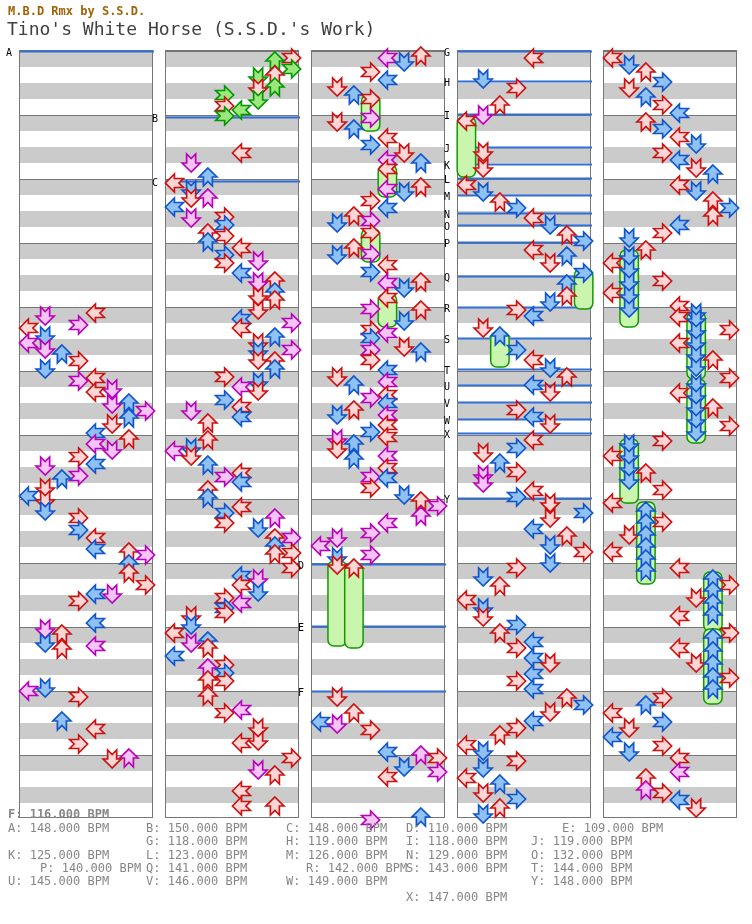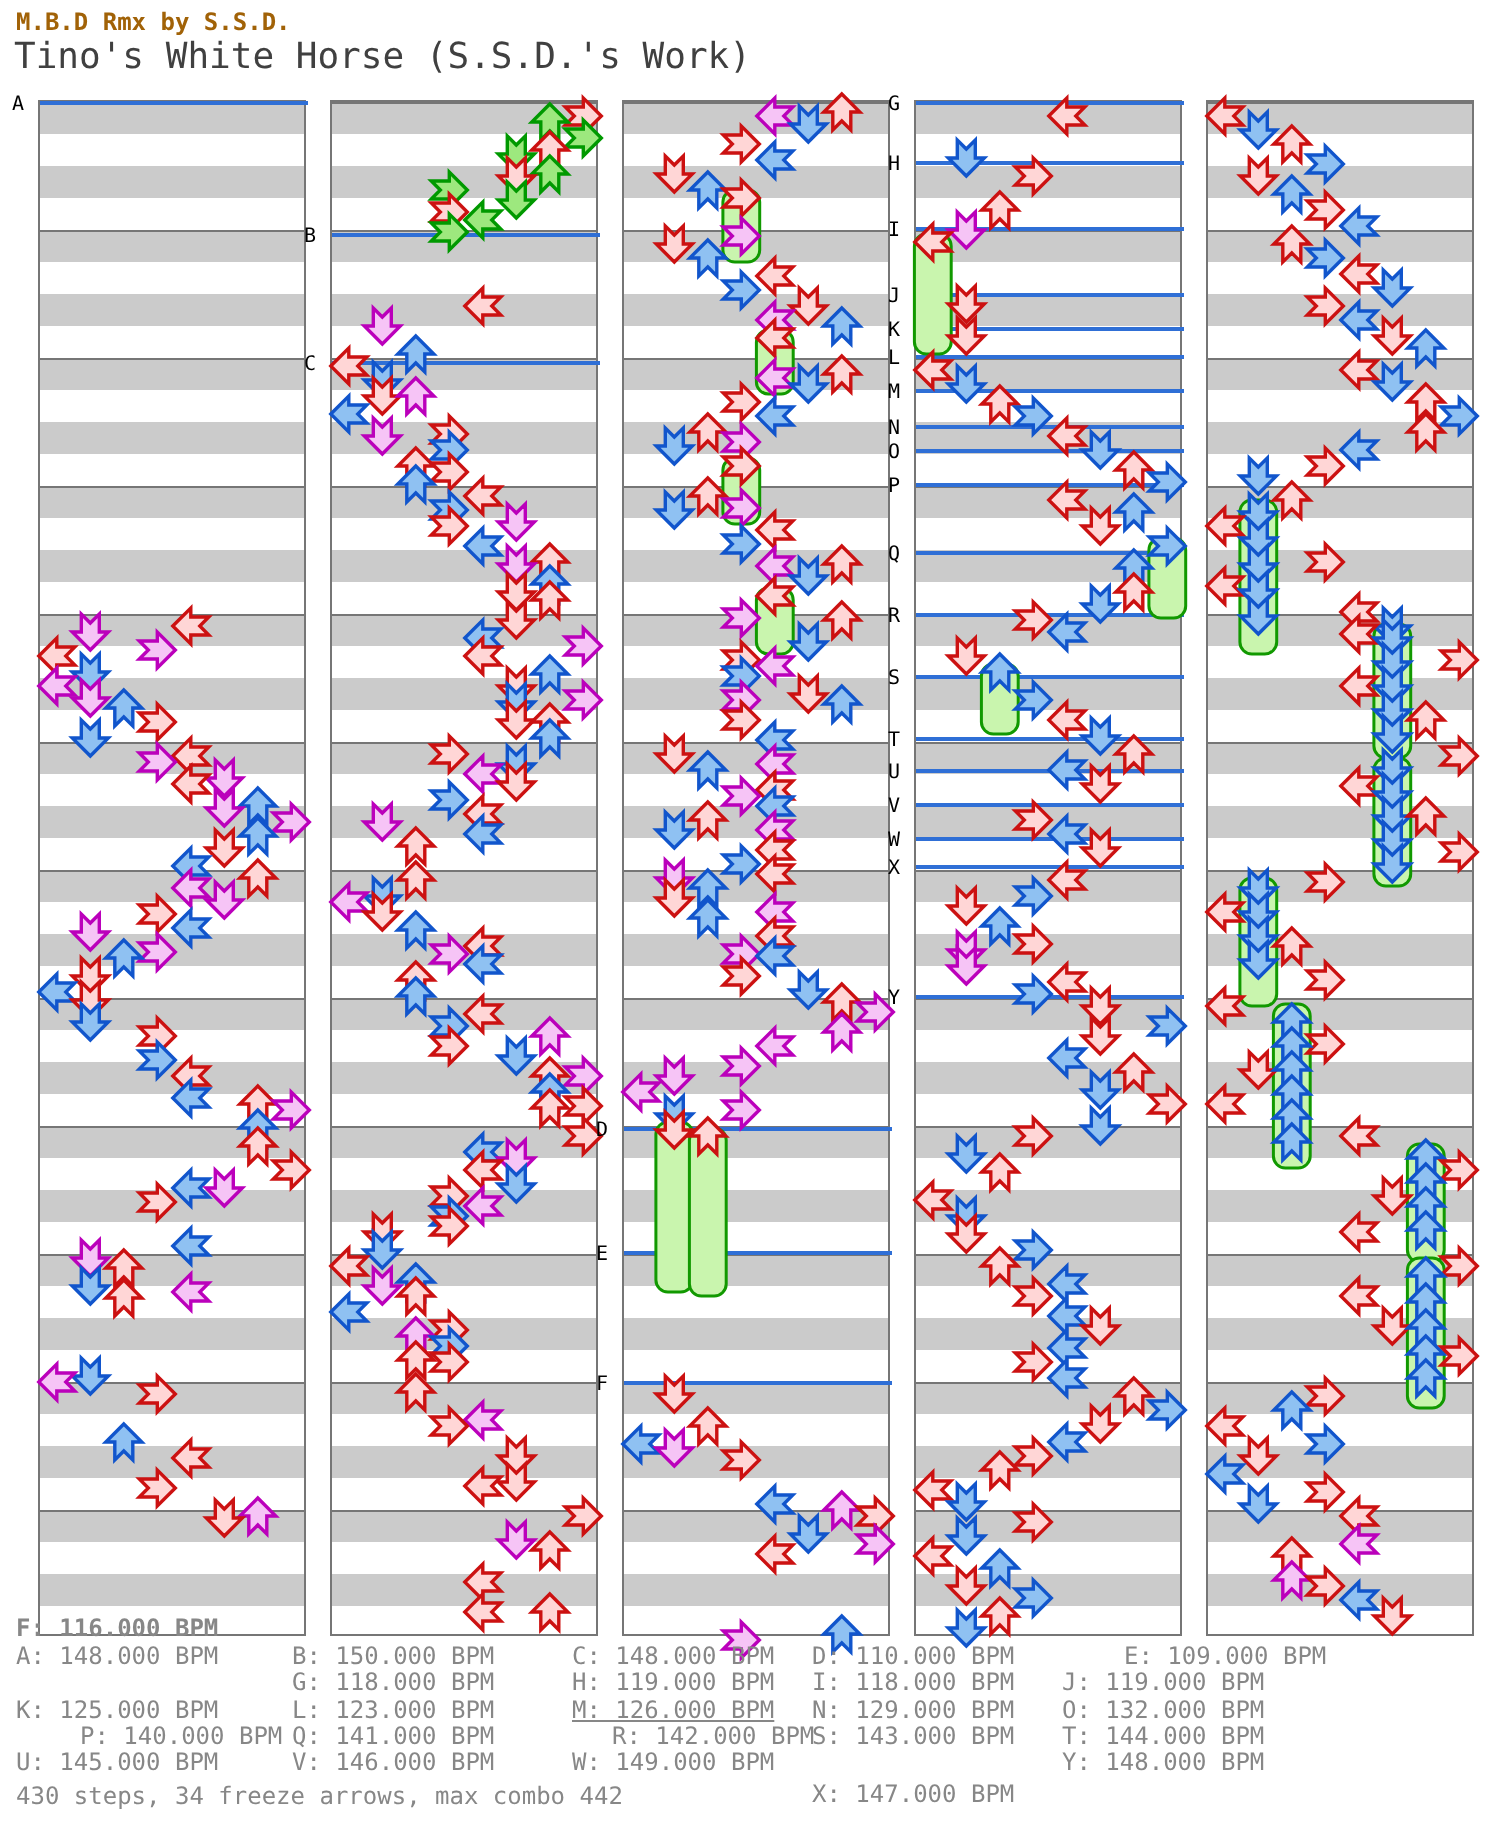--- a/index.html
+++ b/index.html
@@ -564,28 +564,27 @@
       <div class="fbpm" style="left: 286px; top: 822px;">C: 148.000 BPM</div>
       <div class="fbpm" style="left: 406px; top: 822px;">D: 110.000 BPM</div>
       <div class="fbpm" style="left: 531px; top: 822px; margin-left: 31px;">E: 109.000 BPM</div>
       <div class="fbpm" style="left: 8px; top: 808px; font-weight: bold;">F: 116.000 BPM</div>
       <div class="fbpm" style="left: 146px; top: 835.3px;">G: 118.000 BPM</div>
       <div class="fbpm" style="left: 286px; top: 835.3px;">H: 119.000 BPM</div>
       <div class="fbpm" style="left: 406px; top: 835.3px;">I: 118.000 BPM</div>
       <div class="fbpm" style="left: 531px; top: 835.3px;">J: 119.000 BPM</div>
       <div class="fbpm" style="left: 8px; top: 848.6px;">K: 125.000 BPM</div>
       <div class="fbpm" style="left: 146px; top: 848.6px;">L: 123.000 BPM</div>
-      <div class="fbpm" style="left: 286px; top: 848.6px; text-decoration: underline;">M: 126.000 BPM</div>
+      <div class="fbpm" style="left: 286px; top: 848.6px;">M: 126.000 BPM</div>
       <div class="fbpm" style="left: 406px; top: 848.6px;">N: 129.000 BPM</div>
       <div class="fbpm" style="left: 531px; top: 848.6px;">O: 132.000 BPM</div>
       <div class="fbpm" style="left: 8px; top: 861.9px; margin-left: 32px;">P: 140.000 BPM</div>
       <div class="fbpm" style="left: 146px; top: 861.9px;">Q: 141.000 BPM</div>
       <div class="fbpm" style="left: 286px; top: 861.9px; padding-left: 20px;">R: 142.000 BPM</div>
       <div class="fbpm" style="left: 406px; top: 861.9px;">S: 143.000 BPM</div>
       <div class="fbpm" style="left: 531px; top: 861.9px;">T: 144.000 BPM</div>
       <div class="fbpm" style="left: 8px; top: 875.2px;">U: 145.000 BPM</div>
       <div class="fbpm" style="left: 146px; top: 875.2px;">V: 146.000 BPM</div>
       <div class="fbpm" style="left: 286px; top: 875.2px;">W: 149.000 BPM</div>
       <div class="fbpm" style="left: 406px; top: 875.2px; margin-top: 16px;">X: 147.000 BPM</div>
       <div class="fbpm" style="left: 531px; top: 875.2px;">Y: 148.000 BPM</div>
     </div>
-  <div class="fsum">430 steps, 34 freeze arrows, max combo 442</div>
 </div>
 
 </body></html>

